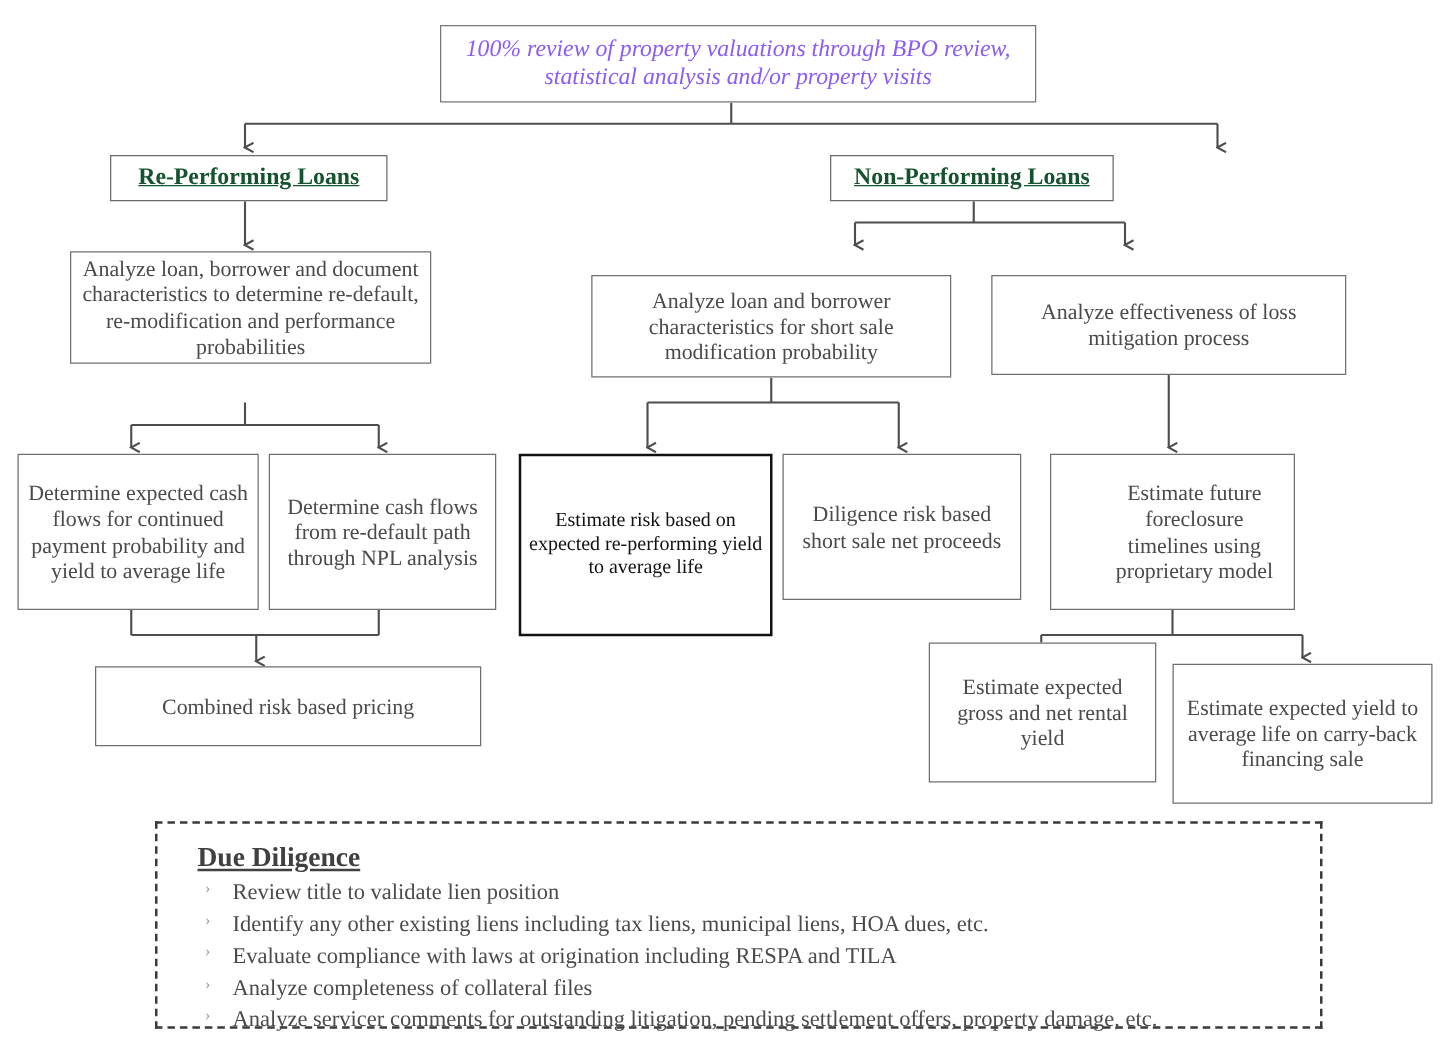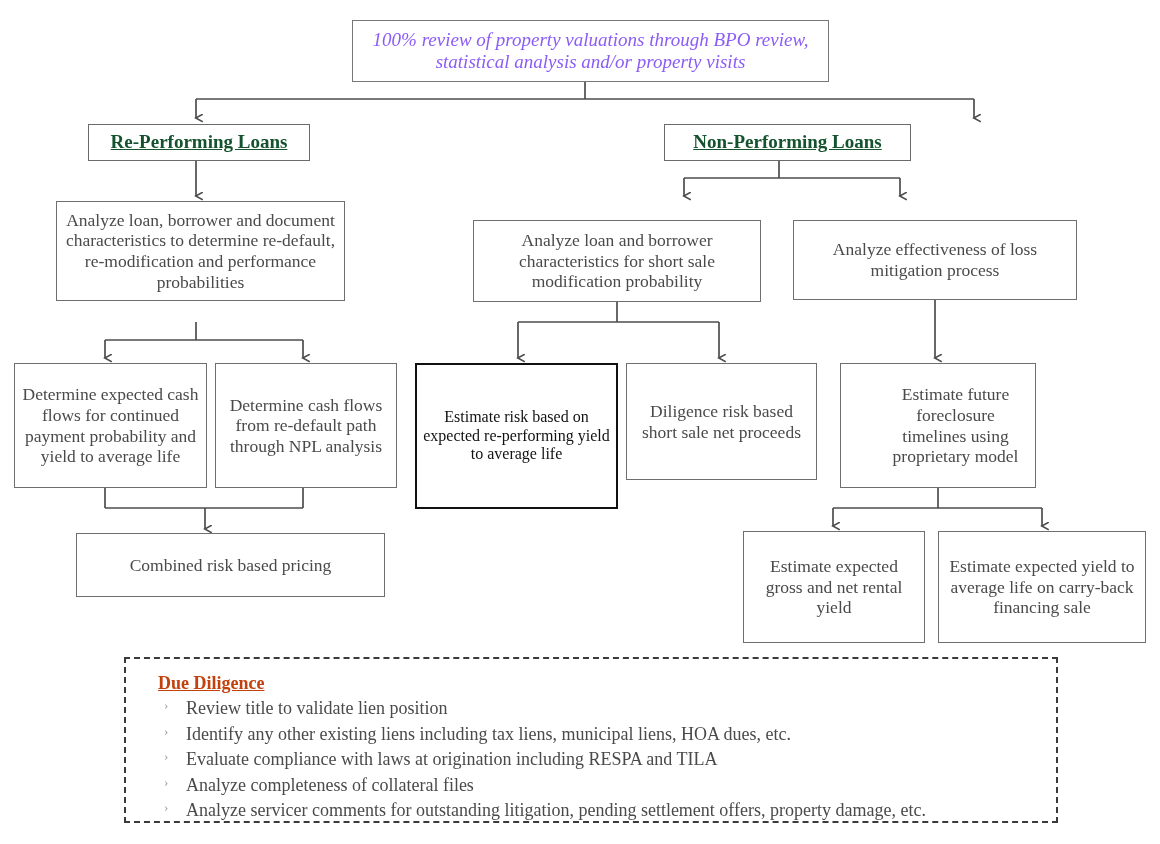--- a/index.html
+++ b/index.html
@@ -58,22 +58,22 @@
   }
   .dd-box {
     position: absolute;
     box-sizing: border-box;
     border: 2px dashed #3a3a3a;
     background: #ffffff;
     padding: 14px 22px 12px 26px;
   }
   .dd-title {
     font-weight: bold;
-    font-size: 18px;
-    color: #c2410c;
+    font-size: 22px;
+    color: #404040;
     text-decoration: underline;
     margin: 0 0 2px 6px;
   }
   .dd-list {
     list-style: none;
     margin: 0;
     padding: 0;
   }
   .dd-item {
     position: relative;
@@ -140,25 +140,25 @@
   </svg>
 
   <div class="node node-title" style="left:352px; top:20px; width:477px; height:62px;">
     <span class="txt">100% review of property valuations through BPO review, statistical analysis and/or property visits</span>
   </div>
 
   <div class="node node-header" style="left:88px; top:124px; width:222px; height:37px;">
     <span class="txt">Re-Performing Loans</span>
   </div>
 
-  <div class="node node-header" style="left:664px; top:124px; width:247px; height:37px;">
+  <div class="node node-header" style="left:664px; top:124px; width:227px; height:37px;">
     <span class="txt">Non-Performing Loans</span>
   </div>
 
-  <div class="node" style="left:56px; top:201px; width:289px; height:100px;">
+  <div class="node" style="left:56px; top:201px; width:289px; height:90px;">
     <span class="txt">Analyze loan, borrower and document characteristics to determine re-default, re-modification and performance probabilities</span>
   </div>
 
   <div class="node" style="left:14px; top:363px; width:193px; height:125px;">
     <span class="txt">Determine expected cash flows for continued payment probability and yield to average life</span>
   </div>
 
   <div class="node" style="left:215px; top:363px; width:182px; height:125px;">
     <span class="txt">Determine cash flows from re-default path through NPL analysis</span>
   </div>
@@ -180,21 +180,21 @@
   </div>
 
   <div class="node" style="left:626px; top:363px; width:191px; height:117px;">
     <span class="txt">Diligence risk based short sale net proceeds</span>
   </div>
 
   <div class="node" style="left:840px; top:363px; width:196px; height:125px;padding-left:41px;">
     <span class="txt">Estimate future foreclosure timelines using proprietary model</span>
   </div>
 
-  <div class="node" style="left:743px; top:531px; width:182px; height:112px;">
+  <div class="node" style="left:743px; top:514px; width:182px; height:112px;">
     <span class="txt">Estimate expected gross and net rental yield</span>
   </div>
 
   <div class="node" style="left:938px; top:531px; width:208px; height:112px;">
     <span class="txt">Estimate expected yield to average life on carry-back financing sale</span>
   </div>
 
   <div class="dd-box" style="left:124px; top:657px; width:934px; height:166px;">
     <div class="dd-title">Due Diligence</div>
     <ul class="dd-list">

